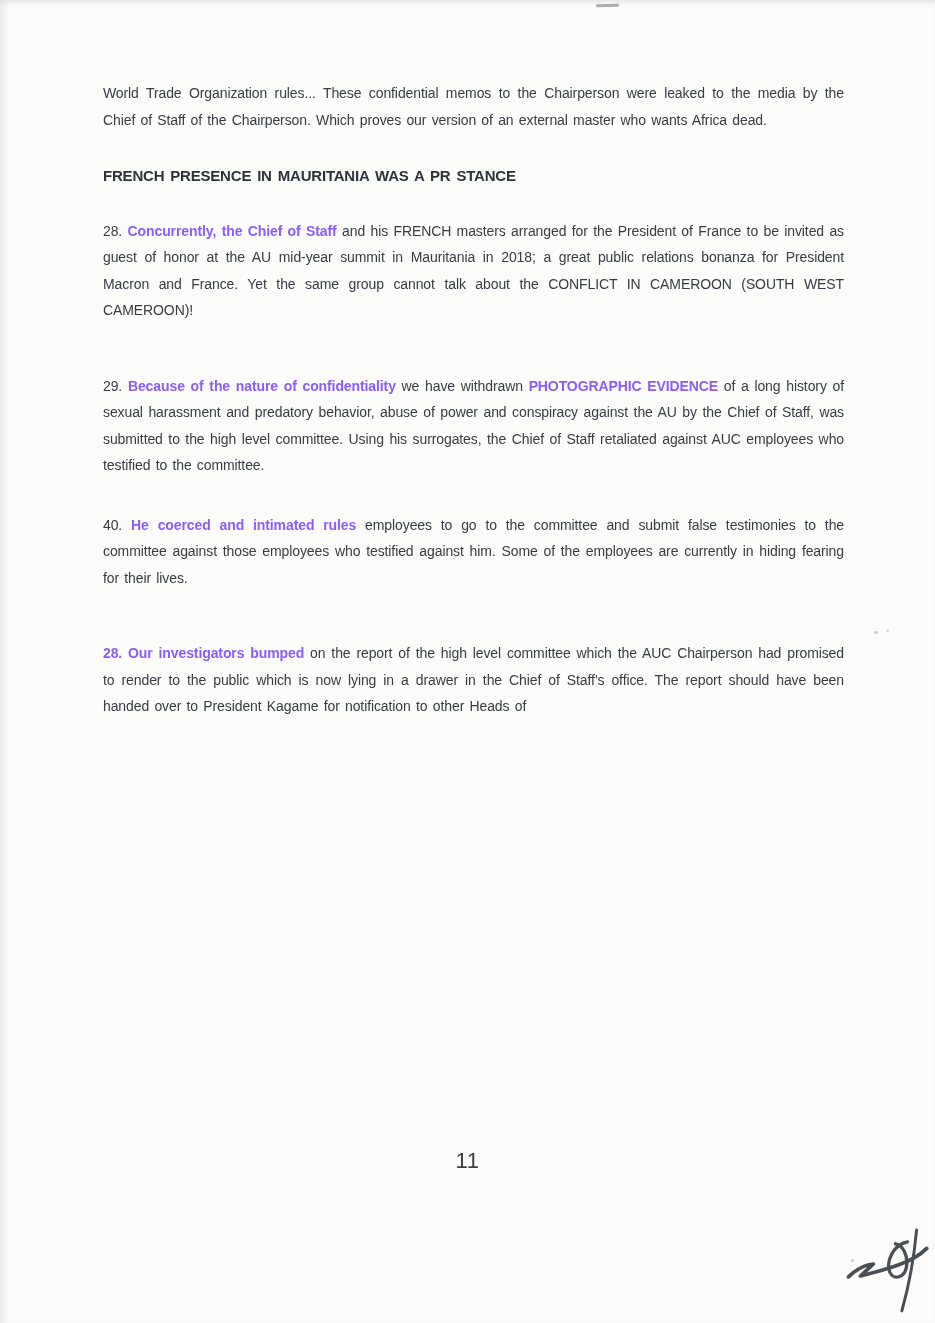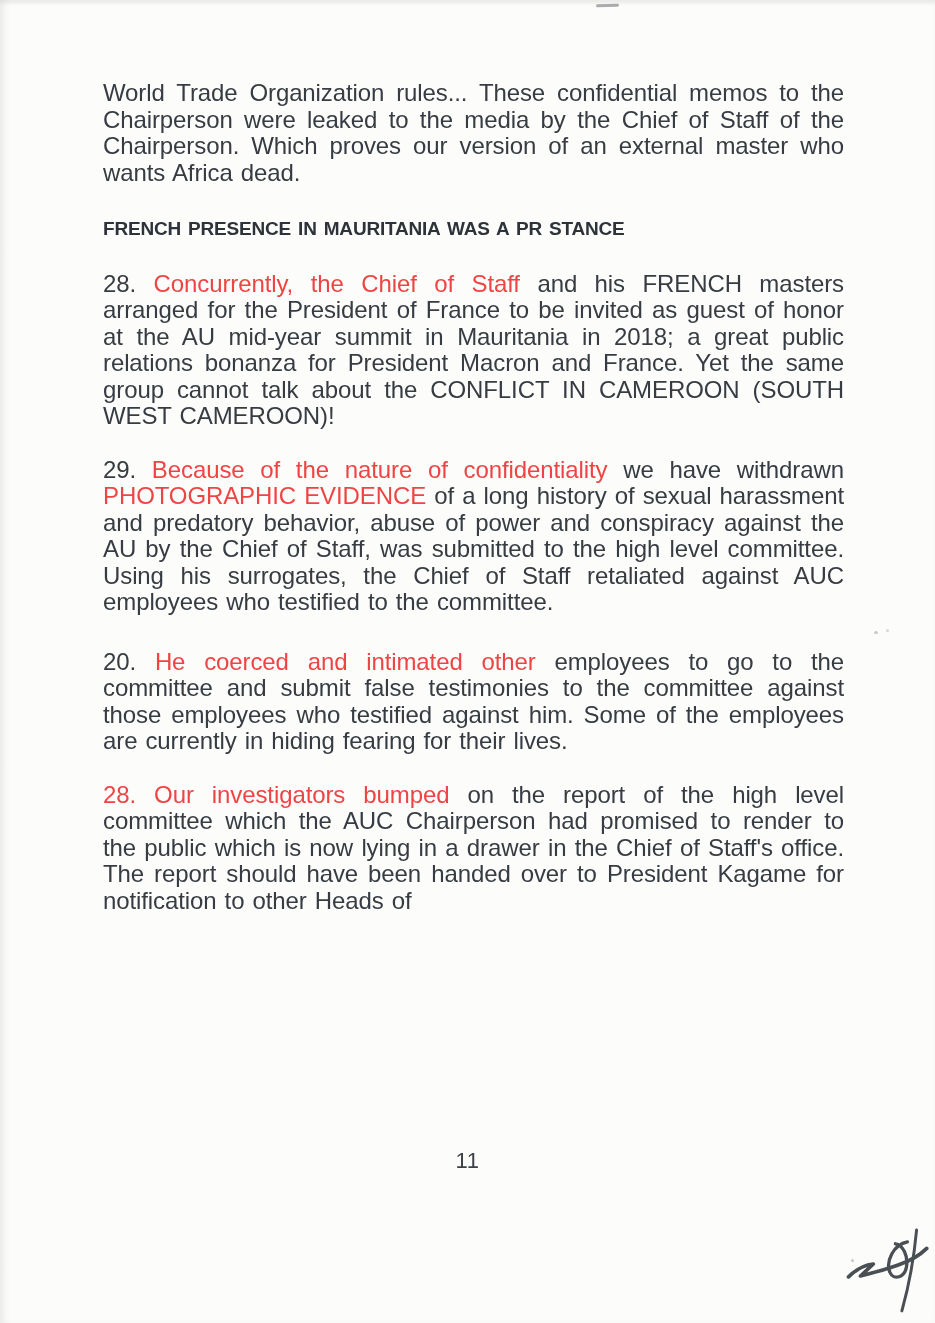--- a/index.html
+++ b/index.html
@@ -41,45 +41,45 @@
     top: 80px;
     width: 741px;
   }
   .block {
     margin: 28px 0 0 0;
   }
   .block:first-child {
     margin-top: 0;
   }
   .block-para {
-    font-size: 24px;
+    font-size: 14px;
     line-height: 26.5px;
     text-align: justify;
     text-align-last: left;
     word-spacing: 1.5px;
     letter-spacing: -0.1px;
     color: #363c42;
   }
   .block-para strong {
-    font-weight: normal;
-    color: #ef4444;
+    font-weight: bold;
+    color: #8b5cf6;
   }
   .block-heading {
-    font-size: 19px;
+    font-size: 15px;
     line-height: 26.5px;
     font-weight: bold;
     text-align: justify;
     text-align-last: left;
     word-spacing: 2px;
     letter-spacing: -0.2px;
     color: #2d3338;
     margin-top: 30px;
   }
   .space-large {
-    margin-top: 27px;
+    margin-top: 49px;
   }
   .space-medium {
     margin-top: 33px;
   }
   .page-footer {
     position: absolute;
     top: 1148px;
     left: 0;
     width: 935px;
     text-align: center;
@@ -123,21 +123,21 @@
   <div class="artifact-dash"></div>
   <div class="speck speck-1"></div>
   <div class="speck speck-2"></div>
   <div class="speck speck-3"></div>
 
   <div class="doc-body">
       <p class="block block-para"><span>World Trade Organization rules... These confidential memos to the Chairperson were leaked to the media by the Chief of Staff of the Chairperson. Which proves our version of an external master who wants Africa dead.</span></p>
       <h2 class="block block-heading">FRENCH PRESENCE IN MAURITANIA WAS A PR STANCE</h2>
       <p class="block block-para"><span>28. </span><strong>Concurrently, the Chief of Staff</strong><span> and his FRENCH masters arranged for the President of France to be invited as guest of honor at the AU mid-year summit in Mauritania in 2018; a great public relations bonanza for President Macron and France. Yet the same group cannot talk about the CONFLICT IN CAMEROON (SOUTH WEST CAMEROON)!</span></p>
       <p class="block block-para space-large"><span>29. </span><strong>Because of the nature of confidentiality</strong><span> we have withdrawn </span><strong>PHOTOGRAPHIC EVIDENCE</strong><span> of a long history of sexual harassment and predatory behavior, abuse of power and conspiracy against the AU by the Chief of Staff, was submitted to the high level committee. Using his surrogates, the Chief of Staff retaliated against AUC employees who testified to the committee.</span></p>
-      <p class="block block-para space-medium"><span>20. </span><strong>He coerced and intimated other</strong><span> employees to go to the committee and submit false testimonies to the committee against those employees who testified against him. Some of the employees are currently in hiding fearing for their lives.</span></p>
+      <p class="block block-para space-medium"><span>40. </span><strong>He coerced and intimated rules</strong><span> employees to go to the committee and submit false testimonies to the committee against those employees who testified against him. Some of the employees are currently in hiding fearing for their lives.</span></p>
       <p class="block block-para space-large"><strong>28. Our investigators bumped</strong><span> on the report of the high level committee which the AUC Chairperson had promised to render to the public which is now lying in a drawer in the Chief of Staff's office. The report should have been handed over to President Kagame for notification to other Heads of</span></p>
     </div>
 
   <div class="page-footer">11</div>
 
   <svg class="signature" viewBox="0 0 100 95" fill="none" xmlns="http://www.w3.org/2000/svg">
     <path d="M6,55 C14,47 24,42 33,41 L19,54 C31,51 46,47 60,42 C72,38 83,32 91,24" stroke="#4a4f54" stroke-width="4" stroke-linecap="round" stroke-linejoin="round"></path>
     <path d="M70,17 C55,20 46,38 51,50 C55,59 67,56 69,44 C71,32 65,20 57,19" stroke="#4a4f54" stroke-width="3.6" stroke-linecap="round"></path>
     <path d="M80,4 C78,26 74,56 64,92" stroke="#4a4f54" stroke-width="3.2" stroke-linecap="round"></path>
   </svg>

